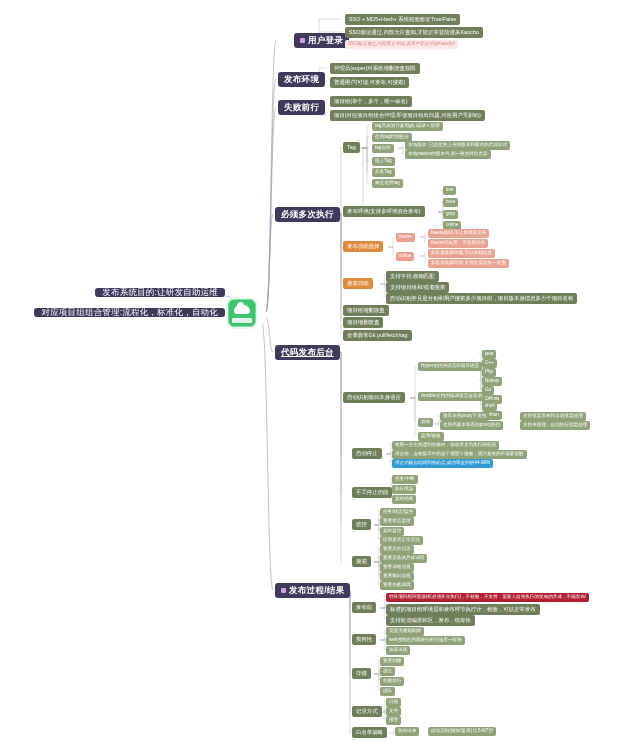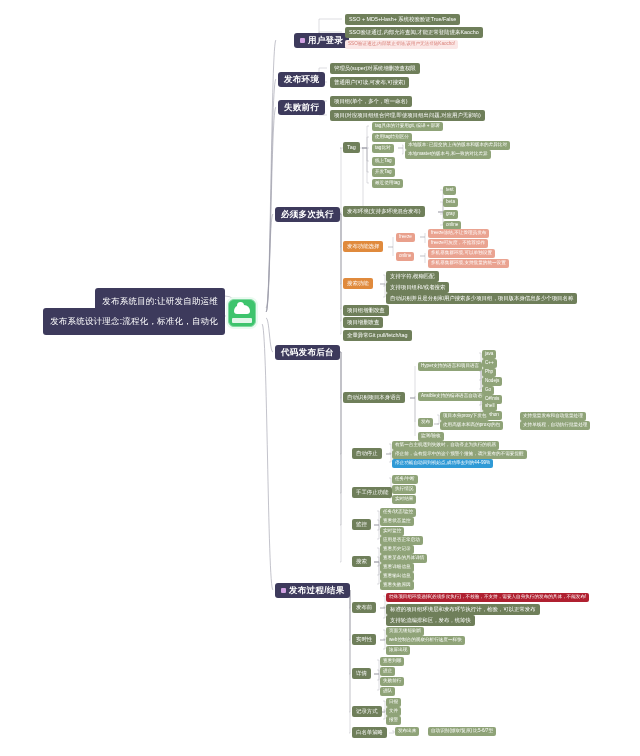--- a/index.html
+++ b/index.html
@@ -19,21 +19,21 @@
              background:#ffffff;border-radius:8px 8px 4px 4px;}
   .root-icon .cloud:after{content:"";position:absolute;left:3px;top:-3px;
              width:7px;height:7px;background:#fff;border-radius:50%;}
   .root-icon .wordmark{position:absolute;left:3px;bottom:3px;width:20px;height:5px;
              background:#ffffff;opacity:.85;border-radius:1px;}
 
   
   .n1{background:#3d3a5c;color:#ffffff;font-size:8.5px;padding:3px 6px;
       border-radius:3px;font-weight:bold;letter-spacing:.3px;}
   
-  .nstmt{background:#3d3a5c;color:#ffffff;font-size:8.5px;padding:9px 7px;
+  .nstmt{background:#3d3a5c;color:#ffffff;font-size:8.5px;padding:0 7px;
       border-radius:3px;letter-spacing:.2px;}
   
   .n2{background:#6f7f5a;color:#ffffff;font-size:5.4px;padding:2.5px 4px;
       border-radius:2px;}
   
   .n3{background:#8fa378;color:#ffffff;font-size:4.6px;padding:2px 3px;
       border-radius:2px;}
   
   .orange{background:#e08a3c;color:#ffffff;font-size:5.4px;padding:2.5px 4px;border-radius:2px;}
   .salmon{background:#e9a08c;color:#ffffff;font-size:4.6px;padding:2px 3px;border-radius:2px;}
@@ -150,21 +150,21 @@
       <path d="M 345 590 L 350 590 L 350 674 L 349 674" stroke="#9a9aa8" fill="none" stroke-width="0.5" opacity="0.7"></path>
       <path d="M 345 590 L 350 590 L 350 712 L 349 712" stroke="#9a9aa8" fill="none" stroke-width="0.5" opacity="0.7"></path>
       <path d="M 345 590 L 350 590 L 350 733 L 349 733" stroke="#9a9aa8" fill="none" stroke-width="0.5" opacity="0.7"></path>
     </svg>
 
   <div class="root-icon">
     <div class="cloud"></div>
     <div class="wordmark"></div>
   </div>
 <div class="node nstmt" style="left: auto; top: 288px; right: 415px;">发布系统目的:让研发自助运维</div>
-    <div class="node nstmt" style="left: auto; top: 308px; right: 415px;">发布系统设计理念:流程化，标准化，自动化</div>
+    <div class="node nstmt" style="left: auto; top: 308px; right: 415px;">对应项目组组合管理:流程化，标准化，自动化</div>
     <div class="node n1" style="left: 278px; top: 33px; margin-left: 16px;"><span class="bullet"></span>用户登录</div>
     <div class="node n2" style="left: 345px; top: 14px;">SSO + MD5+Hash+ 系统校验验证True/False</div>
     <div class="node n2" style="left: 345px; top: 27px;">SSO验证通过,内部允许查阅,才能正常登陆进来Kaocho</div>
     <div class="node pink" style="left: 345px; top: 40px;">SSO验证通过,内部禁止登陆,该用户无法登陆Kaocho!</div>
     <div class="node n1" style="left: 278px; top: 72px;">发布环境</div>
     <div class="node n2" style="left: 330px; top: 63px;">管理员(super)对系统增删改查权限</div>
     <div class="node n2" style="left: 330px; top: 77px;">普通用户(可读,可发布,可搜索)</div>
     <div class="node n1" style="left: 278px; top: 100px;">失败前行</div>
     <div class="node n2" style="left: 330px; top: 96px;">项目组(单个，多个，唯一命名)</div>
     <div class="node n2" style="left: 330px; top: 110px;">项目(对应项目组组合管理,即使项目组出问题,对应用户无影响)</div>
@@ -190,21 +190,21 @@
     <div class="node salmon2" style="left: 428px; top: 239px;">freeze可灰度，不推荐操作</div>
     <div class="node salmon2" style="left: 428px; top: 249px;">多机器集群环境,可以单独设置</div>
     <div class="node salmon2" style="left: 428px; top: 259px;">多机器集群环境,支持批量的统一设置</div>
     <div class="node orange" style="left: 343px; top: 278px;">搜索功能</div>
     <div class="node n2" style="left: 386px; top: 271px;">支持字符,模糊匹配</div>
     <div class="node n2" style="left: 386px; top: 282px;">支持项目组和/或者搜索</div>
     <div class="node n2" style="left: 386px; top: 293px;">自动识别并且是分别和用户搜索多少项目组，项目版本身信息多少个项目名称</div>
     <div class="node n2" style="left: 343px; top: 305px;">项目组增删改查</div>
     <div class="node n2" style="left: 343px; top: 317px;">项目增删改查</div>
     <div class="node n2" style="left: 343px; top: 330px;">全量异常Git pull/fetch/tag</div>
-    <div class="node n1" style="left: 275px; top: 345px;">代码发布后台</div>
+    <div class="node n1" style="left: 275px; top: 345px; text-decoration: underline;">代码发布后台</div>
     <div class="node n2" style="left: 343px; top: 392px;">自动识别项目本身语言</div>
     <div class="node n3" style="left: 418px; top: 362px;">Hyper支持的语言和项目语言</div>
     <div class="node n3" style="left: 418px; top: 392px;">Ansible支持的编译语言自动语言</div>
     <div class="node n3" style="left: 418px; top: 418px;">发布</div>
     <div class="node n3" style="left: 418px; top: 432px;">监测/验收</div>
     <div class="node n3" style="left: 482px; top: 350px;">java</div>
     <div class="node n3" style="left: 482px; top: 359px;">C++</div>
     <div class="node n3" style="left: 482px; top: 368px;">Php</div>
     <div class="node n3" style="left: 482px; top: 377px;">Nodejs</div>
     <div class="node n3" style="left: 482px; top: 386px;">Go</div>

